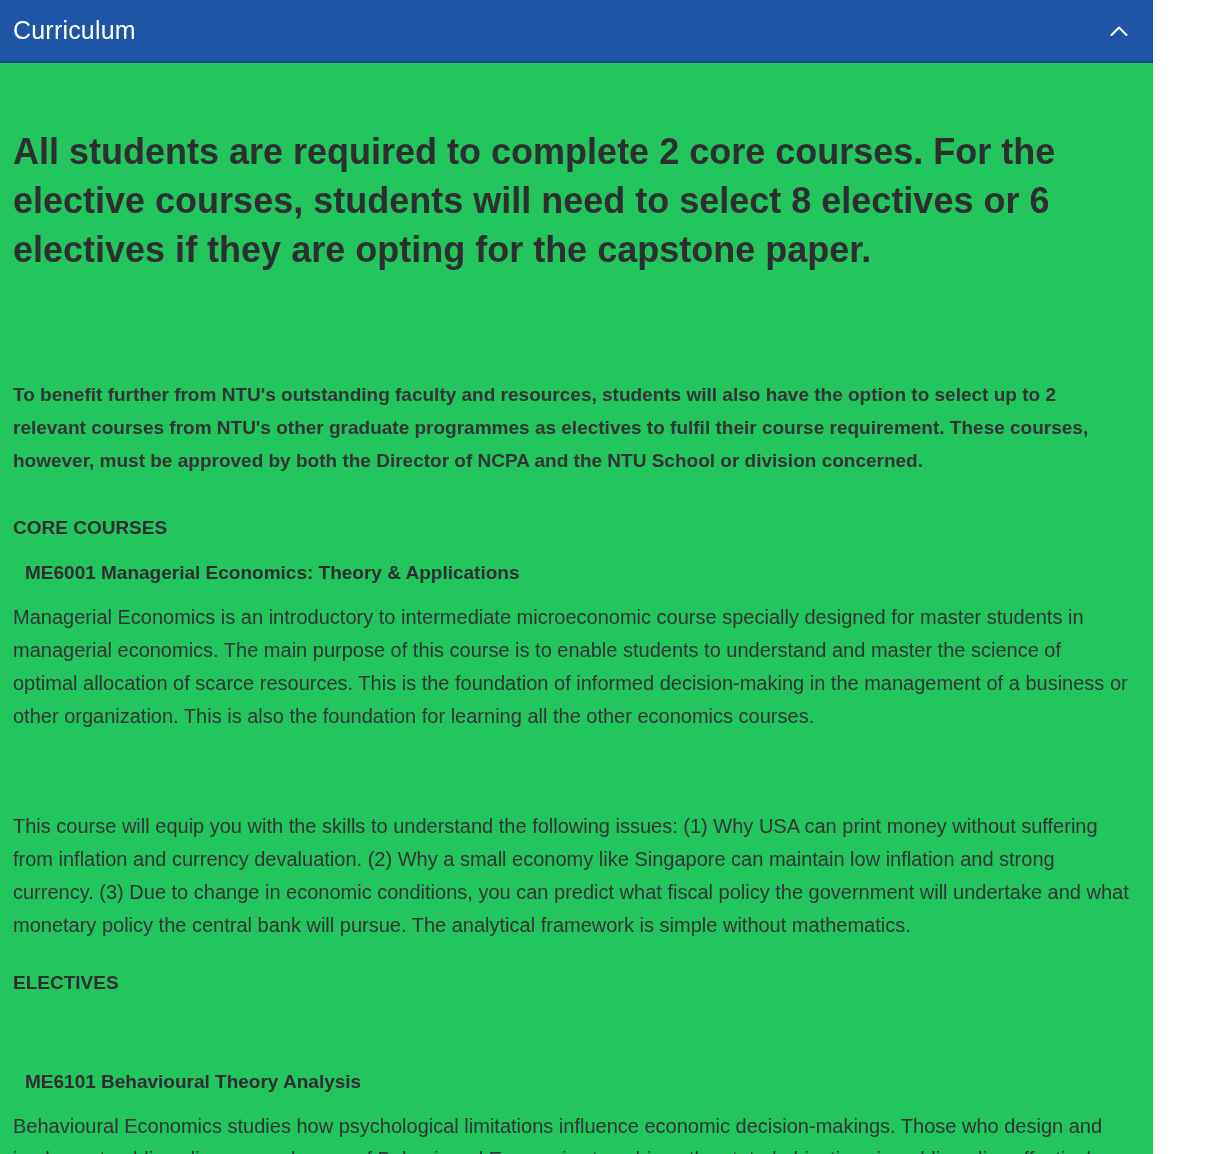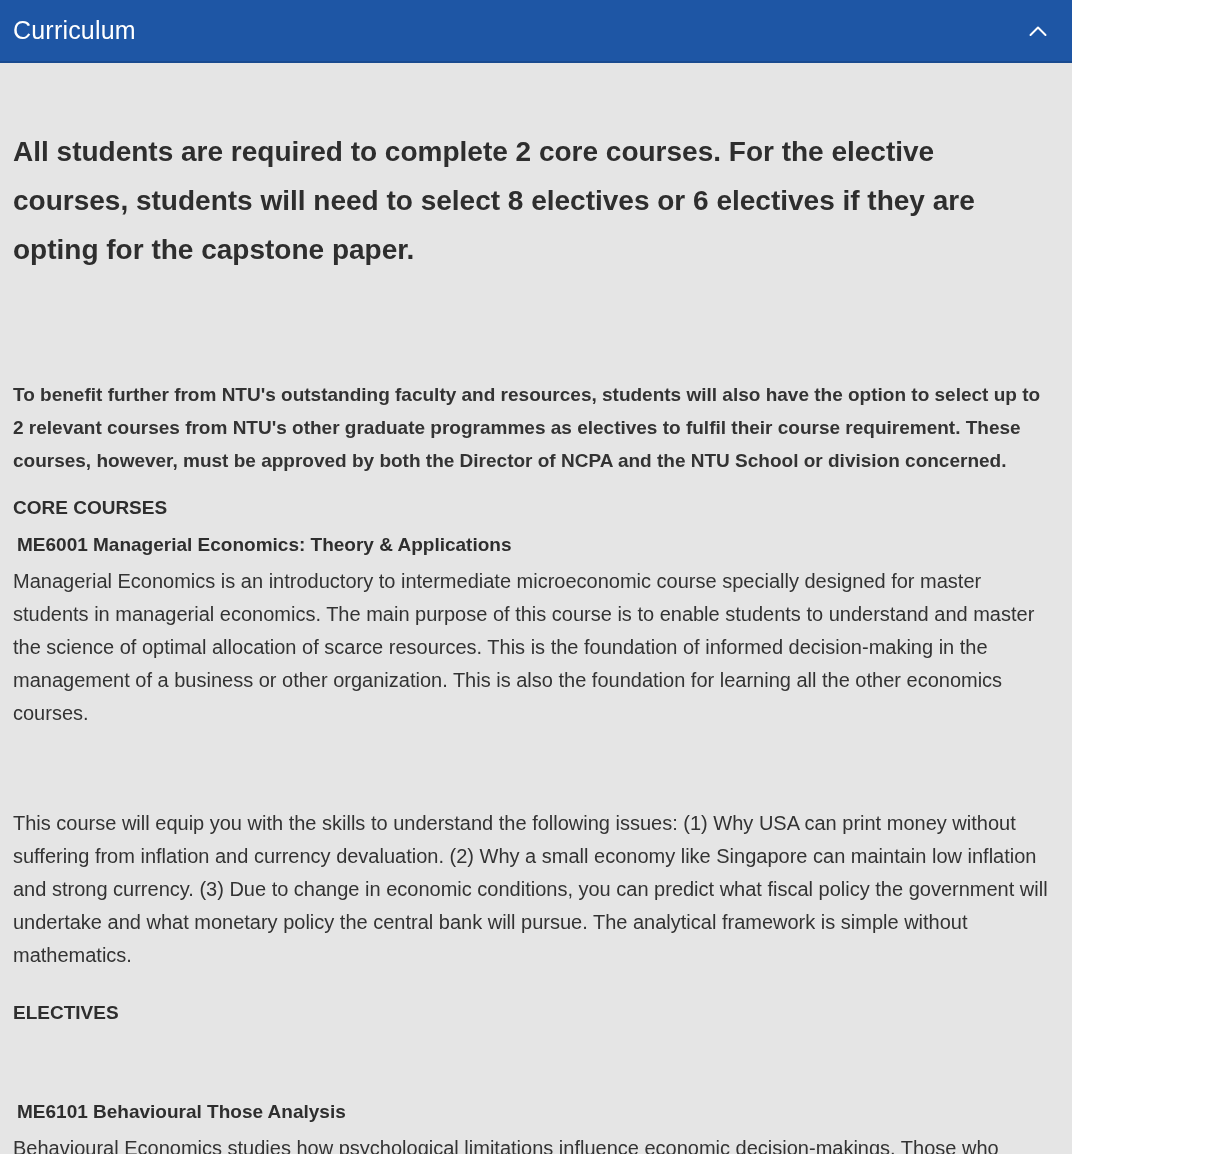--- a/index.html
+++ b/index.html
@@ -4,24 +4,24 @@
 <style>
   * { box-sizing: border-box; }
   html, body {
     margin: 0;
     padding: 0;
     background: #ffffff;
     font-family: "Liberation Sans", sans-serif;
   }
   .page {
     position: relative;
-    width: 1072px;
+    width: 1153px;
     height: 1154px;
     overflow: hidden;
-    background: #e5e5e5;
+    background: #22c55e;
   }
   .accordion-header {
     width: 100%;
     height: 63px;
     background: #1e56a5;
     border-bottom: 2px solid #194a8f;
     display: flex;
     align-items: center;
     justify-content: space-between;
     padding: 0 25px 0 13px;
@@ -37,42 +37,42 @@
     display: flex;
     align-items: center;
     justify-content: center;
   }
   .content {
     padding: 0 22px 0 13px;
     color: #333333;
   }
   .intro-heading {
     margin: 64px 0 0 0;
-    font-size: 28px;
+    font-size: 36px;
     line-height: 49px;
     font-weight: 700;
     color: #2e2e2e;
     max-width: 1125px;
   }
   .intro-paragraph {
     margin: 104px 0 0 0;
     font-size: 19px;
     line-height: 33px;
     font-weight: 700;
     color: #333333;
   }
   .section-label {
-    margin: 14px 0 0 0;
+    margin: 34px 0 0 0;
     font-size: 19px;
     line-height: 33px;
     font-weight: 700;
     color: #2e2e2e;
   }
   .course-title {
-    margin: 4px;
+    margin: 12px;
     font-size: 19px;
     line-height: 33px;
     font-weight: 700;
     color: #2e2e2e;
   }
   .course-desc {
     margin: 0;
     font-size: 20px;
     line-height: 33px;
     font-weight: 400;
@@ -115,18 +115,18 @@
       <p class="course-desc">Managerial Economics is an introductory to intermediate microeconomic course specially designed for master students in managerial economics. The main purpose of this course is to enable students to understand and master the science of optimal allocation of scarce resources. This is the foundation of informed decision-making in the management of a business or other organization. This is also the foundation for learning all the other economics courses.</p>
     </div>
 
     <div class="course-block-gap">
       <p class="course-desc">This course will equip you with the skills to understand the following issues: (1) Why USA can print money without suffering from inflation and currency devaluation. (2) Why a small economy like Singapore can maintain low inflation and strong currency. (3) Due to change in economic conditions, you can predict what fiscal policy the government will undertake and what monetary policy the central bank will pursue. The analytical framework is simple without mathematics.</p>
     </div>
 
     <p class="section-label electives-label">ELECTIVES</p>
 
     <div class="elective-course-gap">
-      <p class="course-title">ME6101 Behavioural Those Analysis</p>
+      <p class="course-title">ME6101 Behavioural Theory Analysis</p>
       <p class="course-desc">Behavioural Economics studies how psychological limitations influence economic decision-makings. Those who design and implement public policy can make use of Behavioural Economics to achieve the stated objectives in public policy effectively.</p>
     </div>
 
   </div>
 </div>
 
 </body></html>

